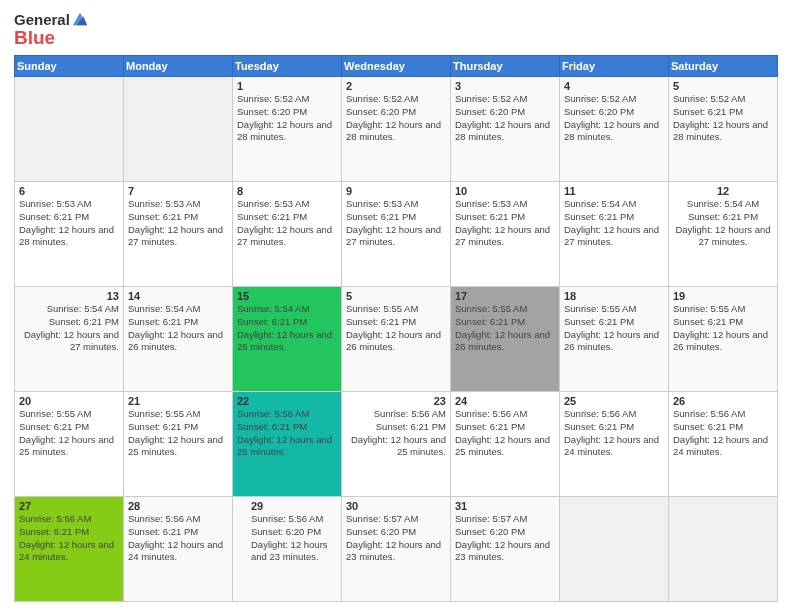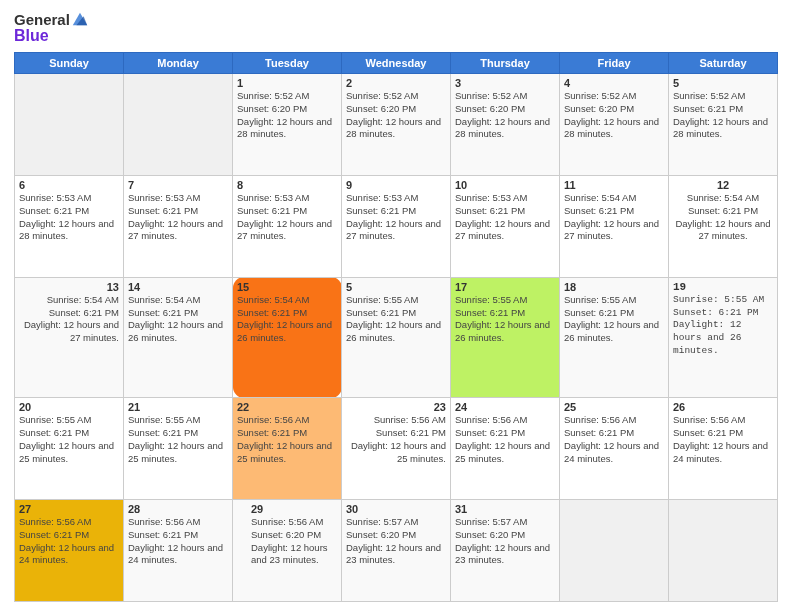--- a/index.html
+++ b/index.html
@@ -59,21 +59,21 @@
       border: 1px solid #ccc;
       border-collapse: collapse;
       width: 100%;
       table-layout: fixed;
     }
     .calendar th {
       background: #3a7bd5;
       color: #fff;
       font-size: 11px;
       font-weight: bold;
-      text-align: center;
+      text-align: left;
       padding: 4px 2px;
       border: 1px solid #2d69c0;
     }
     .calendar td {
       border: 1px solid #ccc;
       vertical-align: top;
       padding: 3px 4px;
       background: #fff;
       width: calc(100% / 7);
     }
@@ -106,21 +106,21 @@
   <div class="header">
     <div class="logo">
       <div>
         <div style="display:flex;align-items:flex-end;">
           <span class="logo-text">General</span>
           <svg class="logo-icon" viewBox="0 0 20 18" fill="none" xmlns="http://www.w3.org/2000/svg">
             <polygon points="2,16 10,2 18,16" fill="#3a7bd5" opacity="0.85"></polygon>
             <polygon points="6,16 14,6 18,16" fill="#1a4fa0" opacity="0.7"></polygon>
           </svg>
         </div>
-        <div style="font-size:16px;font-weight:bold;color:#6d28d9;line-height:1;">Blue</div>
+        <div style="font-size:19px;font-weight:bold;color:#ef4444;line-height:1;">Blue</div>
       </div>
     </div>
     <div class="title-block">
       <div class="month-year"></div>
       <div class="location"></div>
     </div>
   </div>
 
   <table class="calendar">
     <thead>
@@ -191,51 +191,51 @@
         </tr>
         <tr>
           <td style="background: rgb(249, 249, 249); text-align: right;">
             <span class="day-num">13</span>
             <div class="day-detail">Sunrise: 5:54 AM<br>Sunset: 6:21 PM<br>Daylight: 12 hours and 27 minutes.</div>
           </td>
           <td style="background: rgb(249, 249, 249);">
             <span class="day-num">14</span>
             <div class="day-detail">Sunrise: 5:54 AM<br>Sunset: 6:21 PM<br>Daylight: 12 hours and 26 minutes.</div>
           </td>
-          <td style="background: #f97316; border-radius: 11px;">
+          <td style="background: #22c55e;">
             <span class="day-num">15</span>
             <div class="day-detail">Sunrise: 5:54 AM<br>Sunset: 6:21 PM<br>Daylight: 12 hours and 26 minutes.</div>
           </td>
           <td style="background: rgb(249, 249, 249);">
             <span class="day-num">5</span>
             <div class="day-detail">Sunrise: 5:55 AM<br>Sunset: 6:21 PM<br>Daylight: 12 hours and 26 minutes.</div>
           </td>
-          <td style="background: #bef264;">
+          <td style="background: #a3a3a3;">
             <span class="day-num">17</span>
             <div class="day-detail">Sunrise: 5:55 AM<br>Sunset: 6:21 PM<br>Daylight: 12 hours and 26 minutes.</div>
           </td>
           <td style="background: rgb(249, 249, 249);">
             <span class="day-num">18</span>
             <div class="day-detail">Sunrise: 5:55 AM<br>Sunset: 6:21 PM<br>Daylight: 12 hours and 26 minutes.</div>
           </td>
-          <td style="background: rgb(249, 249, 249); font-family: Liberation Mono, monospace;">
+          <td style="background: rgb(249, 249, 249);">
             <span class="day-num">19</span>
             <div class="day-detail">Sunrise: 5:55 AM<br>Sunset: 6:21 PM<br>Daylight: 12 hours and 26 minutes.</div>
           </td>
         </tr>
         <tr>
           <td style="background: rgb(255, 255, 255);">
             <span class="day-num">20</span>
             <div class="day-detail">Sunrise: 5:55 AM<br>Sunset: 6:21 PM<br>Daylight: 12 hours and 25 minutes.</div>
           </td>
           <td style="background: rgb(255, 255, 255);">
             <span class="day-num">21</span>
             <div class="day-detail">Sunrise: 5:55 AM<br>Sunset: 6:21 PM<br>Daylight: 12 hours and 25 minutes.</div>
           </td>
-          <td style="background: #fdba74; margin-left: 24px;">
+          <td style="background: #14b8a6; margin-left: 24px;">
             <span class="day-num">22</span>
             <div class="day-detail">Sunrise: 5:56 AM<br>Sunset: 6:21 PM<br>Daylight: 12 hours and 25 minutes.</div>
           </td>
           <td style="background: rgb(255, 255, 255); text-align: right;">
             <span class="day-num">23</span>
             <div class="day-detail">Sunrise: 5:56 AM<br>Sunset: 6:21 PM<br>Daylight: 12 hours and 25 minutes.</div>
           </td>
           <td style="background: rgb(255, 255, 255);">
             <span class="day-num">24</span>
             <div class="day-detail">Sunrise: 5:56 AM<br>Sunset: 6:21 PM<br>Daylight: 12 hours and 25 minutes.</div>
@@ -243,21 +243,21 @@
           <td style="background: rgb(255, 255, 255);">
             <span class="day-num">25</span>
             <div class="day-detail">Sunrise: 5:56 AM<br>Sunset: 6:21 PM<br>Daylight: 12 hours and 24 minutes.</div>
           </td>
           <td style="background: rgb(255, 255, 255);">
             <span class="day-num">26</span>
             <div class="day-detail">Sunrise: 5:56 AM<br>Sunset: 6:21 PM<br>Daylight: 12 hours and 24 minutes.</div>
           </td>
         </tr>
         <tr>
-          <td style="background: #eab308;">
+          <td style="background: #84cc16;">
             <span class="day-num">27</span>
             <div class="day-detail">Sunrise: 5:56 AM<br>Sunset: 6:21 PM<br>Daylight: 12 hours and 24 minutes.</div>
           </td>
           <td style="background: rgb(249, 249, 249);">
             <span class="day-num">28</span>
             <div class="day-detail">Sunrise: 5:56 AM<br>Sunset: 6:21 PM<br>Daylight: 12 hours and 24 minutes.</div>
           </td>
           <td style="background: rgb(249, 249, 249); padding-left: 18px;">
             <span class="day-num">29</span>
             <div class="day-detail">Sunrise: 5:56 AM<br>Sunset: 6:20 PM<br>Daylight: 12 hours and 23 minutes.</div>

